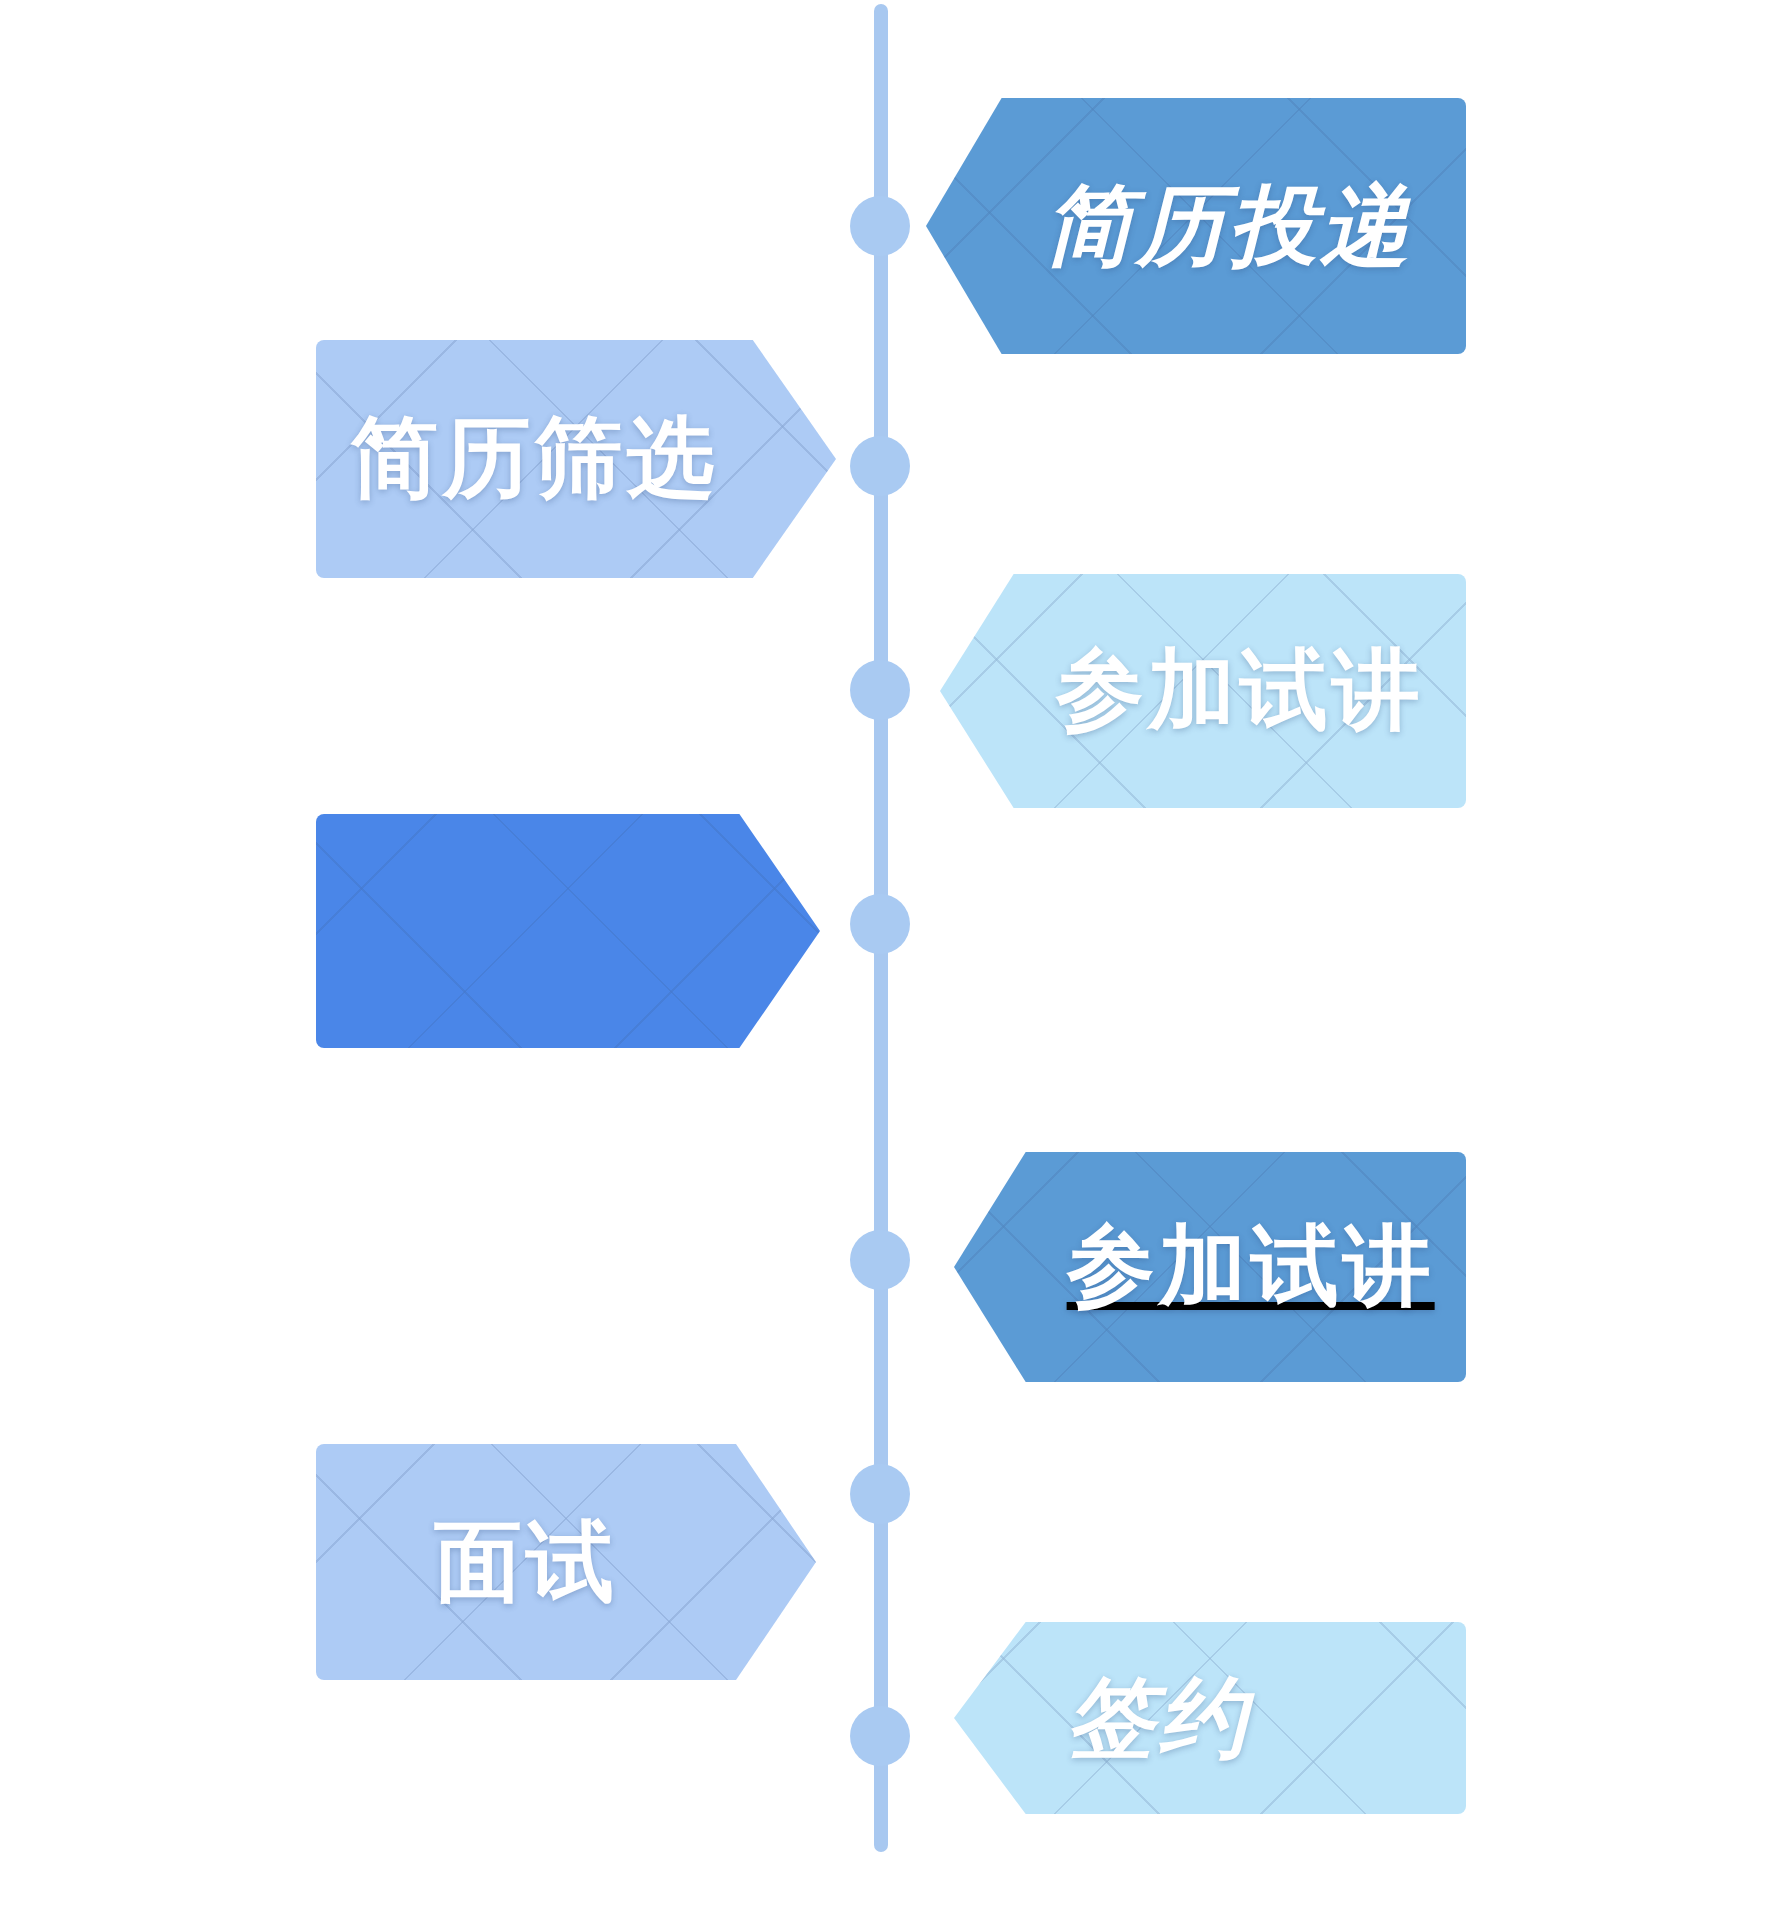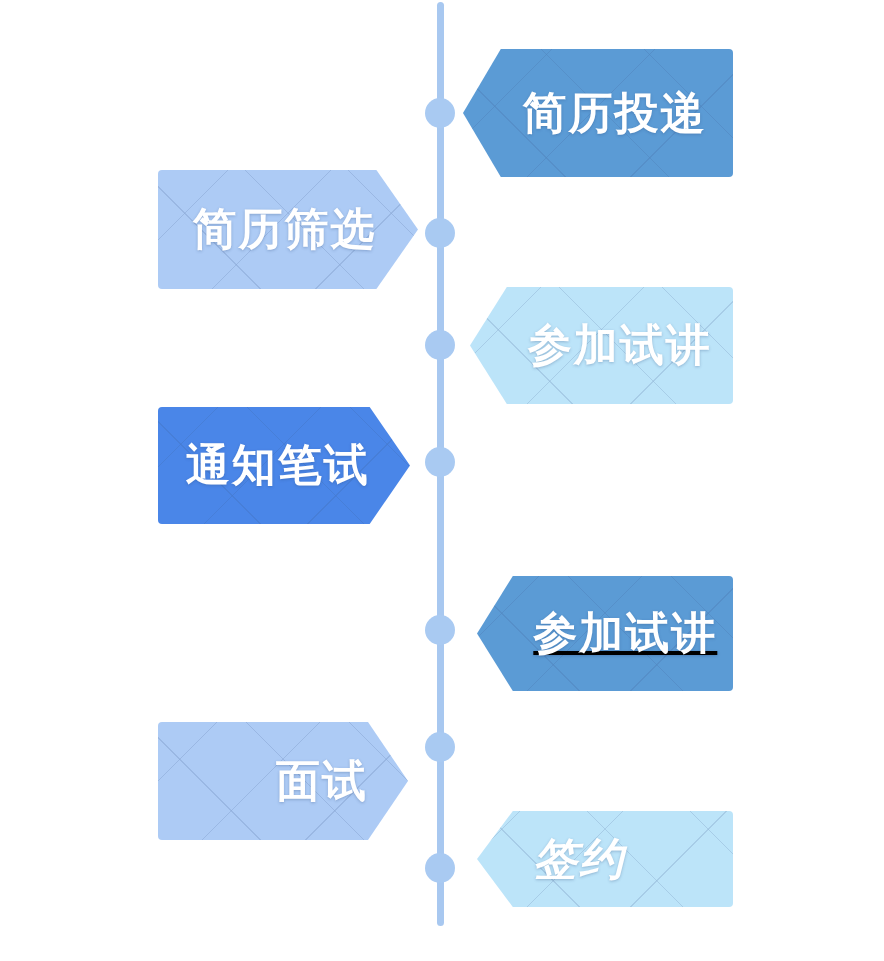--- a/index.html
+++ b/index.html
@@ -88,59 +88,58 @@
     position: relative;
     z-index: 3;
     color: #ffffff;
     font-size: 44px;
     font-weight: bold;
     letter-spacing: 2px;
     white-space: nowrap;
     text-shadow: 0 1px 3px rgba(40,70,120,0.30);
   }
   .banner.right .label { margin-left: 22%; }
-  .banner.left  .label { margin-left: 0; width: 84%; text-align: right; }
+  .banner.left  .label { margin-left: 0; width: 84%; text-align: center; }
 </style>
 </head>
 <body>
 
 <div id="canvas">
 
   <div class="timeline-line"></div>
 
   <div id="dots">
       <div class="timeline-dot" style="top: 113px; background: rgb(169, 202, 242);"></div>
       <div class="timeline-dot" style="top: 233px; background: rgb(169, 202, 242);"></div>
       <div class="timeline-dot" style="top: 345px; background: rgb(169, 202, 242);"></div>
       <div class="timeline-dot" style="top: 462px; background: rgb(169, 202, 242);"></div>
       <div class="timeline-dot" style="top: 630px; background: rgb(169, 202, 242);"></div>
       <div class="timeline-dot" style="top: 747px; background: rgb(169, 202, 242);"></div>
       <div class="timeline-dot" style="top: 868px; background: rgb(169, 202, 242);"></div>
     </div>
 
   <div id="banners">
-      <div class="banner right" style="left: 463px; top: 49px; width: 270px; height: 128px;">
+      <div class="banner right" style="left: 463px; top: 49px; width: 270px; height: 128px; font-style: italic;">
         <div class="shape" style="background: rgb(91, 155, 213);"></div>
         <div class="texture"></div>
         <div class="label">简历投递</div>
       </div>
       <div class="banner left" style="left: 158px; top: 170px; width: 260px; height: 119px;">
         <div class="shape" style="background: rgb(173, 203, 245);"></div>
         <div class="texture"></div>
         <div class="label">简历筛选</div>
       </div>
       <div class="banner right" style="left: 470px; top: 287px; width: 263px; height: 117px;">
         <div class="shape" style="background: rgb(188, 228, 249);"></div>
         <div class="texture"></div>
         <div class="label">参加试讲</div>
       </div>
       <div class="banner left" style="left: 158px; top: 407px; width: 252px; height: 117px;">
         <div class="shape" style="background: rgb(74, 134, 232);"></div>
         <div class="texture"></div>
-        <div class="label">通知笔试</div>
       </div>
       <div class="banner right" style="left: 477px; top: 576px; width: 256px; height: 115px; text-decoration: underline;">
         <div class="shape" style="background: rgb(91, 155, 213);"></div>
         <div class="texture"></div>
         <div class="label">参加试讲</div>
       </div>
       <div class="banner left" style="left: 158px; top: 690px; width: 250px; height: 118px; margin-top: 32px;">
         <div class="shape" style="background: rgb(173, 203, 245);"></div>
         <div class="texture"></div>
         <div class="label">面试</div>

